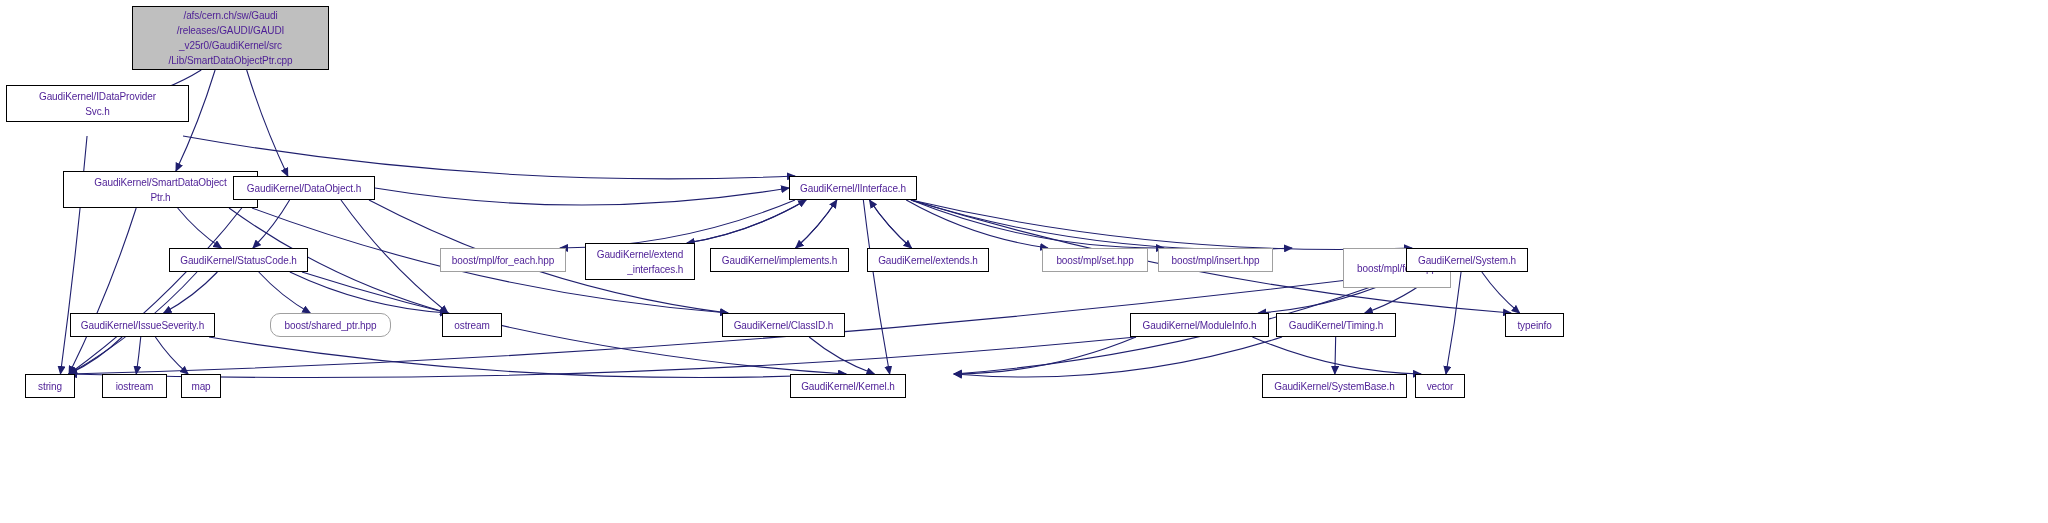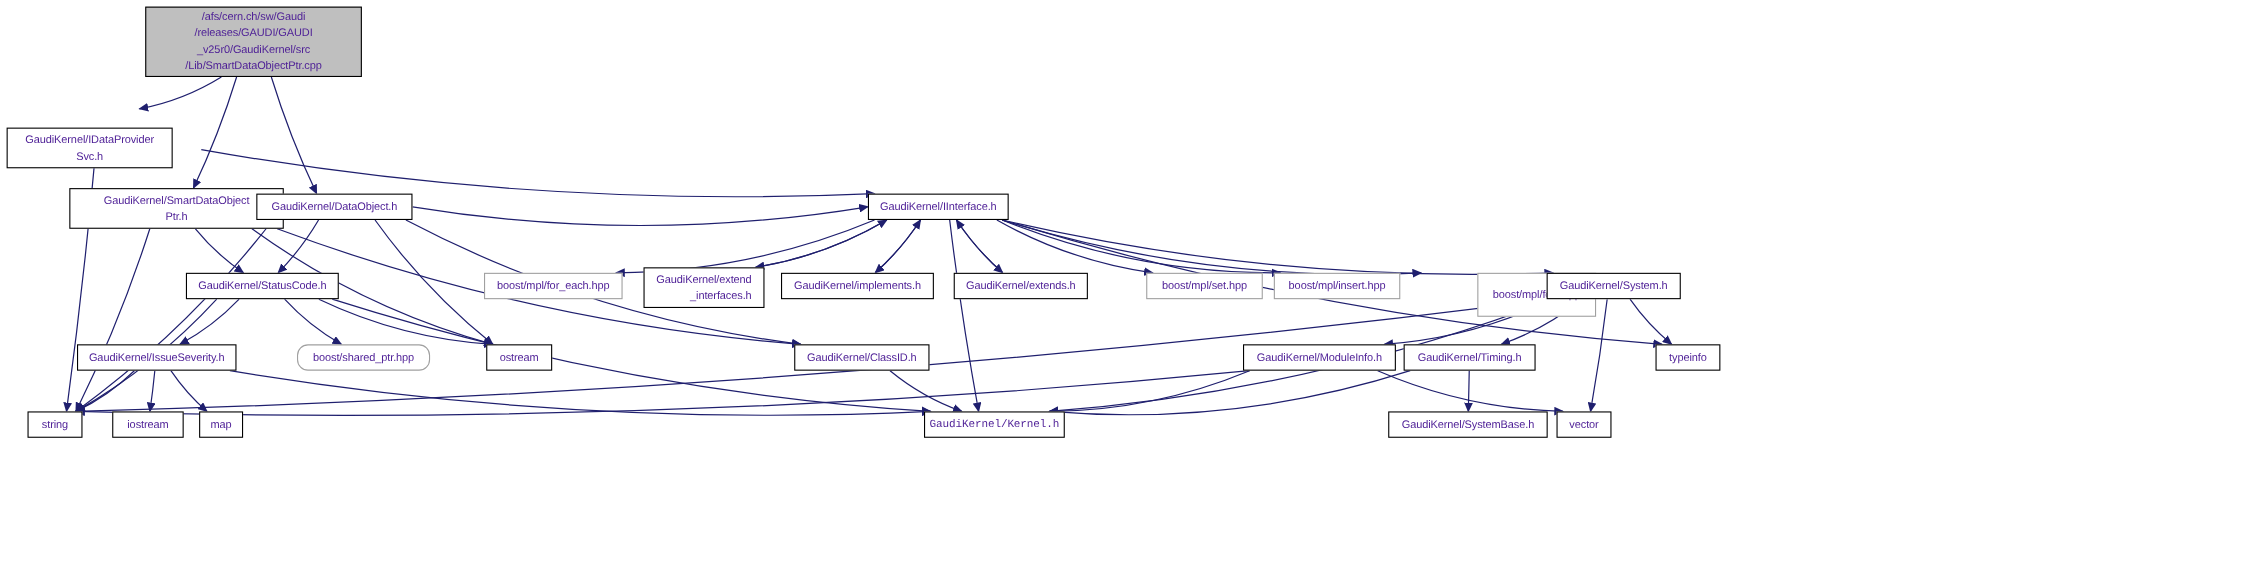--- a/index.html
+++ b/index.html
@@ -89,21 +89,21 @@
         <path d="M 1136,337 Q 603.6782983385026,389.4795764103304 69,374"></path>
         <path d="M 1252.41,337 Q 1333.0910119903397,371.96708752834064 1421,374"></path>
         <path d="M 1282,337 Q 1121.6766811735602,388.09328175480323 954,374"></path>
         <path d="M 1335.67,337 Q 1335.3339783610306,355.50190653576396 1334.83,374"></path>
       </g>
   </svg>
 <div class="node root" style="left: 132px; top: 6px; width: 197px; height: 64px;">/afs/cern.ch/sw/Gaudi
 /releases/GAUDI/GAUDI
 _v25r0/GaudiKernel/src
 /Lib/SmartDataObjectPtr.cpp</div>
-    <div class="node" style="left: 6px; top: 116px; width: 151px; height: 37px;">GaudiKernel/IDataProvider
+    <div class="node" style="left: 6px; top: 85px; width: 183px; height: 37px;">GaudiKernel/IDataProvider
 Svc.h</div>
     <div class="node" style="left: 63px; top: 171px; width: 195px; height: 37px;">GaudiKernel/SmartDataObject
 Ptr.h</div>
     <div class="node" style="left: 233px; top: 176px; width: 142px; height: 24px;">GaudiKernel/DataObject.h</div>
     <div class="node" style="left: 789px; top: 176px; width: 128px; height: 24px;">GaudiKernel/IInterface.h</div>
     <div class="node" style="left: 169px; top: 248px; width: 139px; height: 24px;">GaudiKernel/StatusCode.h</div>
     <div class="node ext" style="left: 440px; top: 248px; width: 126px; height: 24px;">boost/mpl/for_each.hpp</div>
     <div class="node" style="left: 585px; top: 243px; width: 110px; height: 37px; text-align: right;">GaudiKernel/extend
 _interfaces.h</div>
     <div class="node" style="left: 710px; top: 248px; width: 139px; height: 24px;">GaudiKernel/implements.h</div>
@@ -115,16 +115,16 @@
     <div class="node" style="left: 70px; top: 313px; width: 145px; height: 24px;">GaudiKernel/IssueSeverity.h</div>
     <div class="node ext" style="left: 270px; top: 313px; width: 121px; height: 24px; border-radius: 10px;">boost/shared_ptr.hpp</div>
     <div class="node" style="left: 442px; top: 313px; width: 60px; height: 24px;">ostream</div>
     <div class="node" style="left: 722px; top: 313px; width: 123px; height: 24px;">GaudiKernel/ClassID.h</div>
     <div class="node" style="left: 1130px; top: 313px; width: 139px; height: 24px;">GaudiKernel/ModuleInfo.h</div>
     <div class="node" style="left: 1276px; top: 313px; width: 120px; height: 24px;">GaudiKernel/Timing.h</div>
     <div class="node" style="left: 1505px; top: 313px; width: 59px; height: 24px;">typeinfo</div>
     <div class="node" style="left: 25px; top: 374px; width: 50px; height: 24px;">string</div>
     <div class="node" style="left: 102px; top: 374px; width: 65px; height: 24px;">iostream</div>
     <div class="node" style="left: 181px; top: 374px; width: 40px; height: 24px;">map</div>
-    <div class="node" style="left: 840px; top: 374px; width: 128px; height: 24px; font-family: Liberation Mono, monospace;">GaudiKernel/Kernel.h</div>
+    <div class="node" style="left: 790px; top: 374px; width: 116px; height: 24px;">GaudiKernel/Kernel.h</div>
     <div class="node" style="left: 1262px; top: 374px; width: 145px; height: 24px;">GaudiKernel/SystemBase.h</div>
     <div class="node" style="left: 1415px; top: 374px; width: 50px; height: 24px;">vector</div>
   </div>
 
 </body></html>

